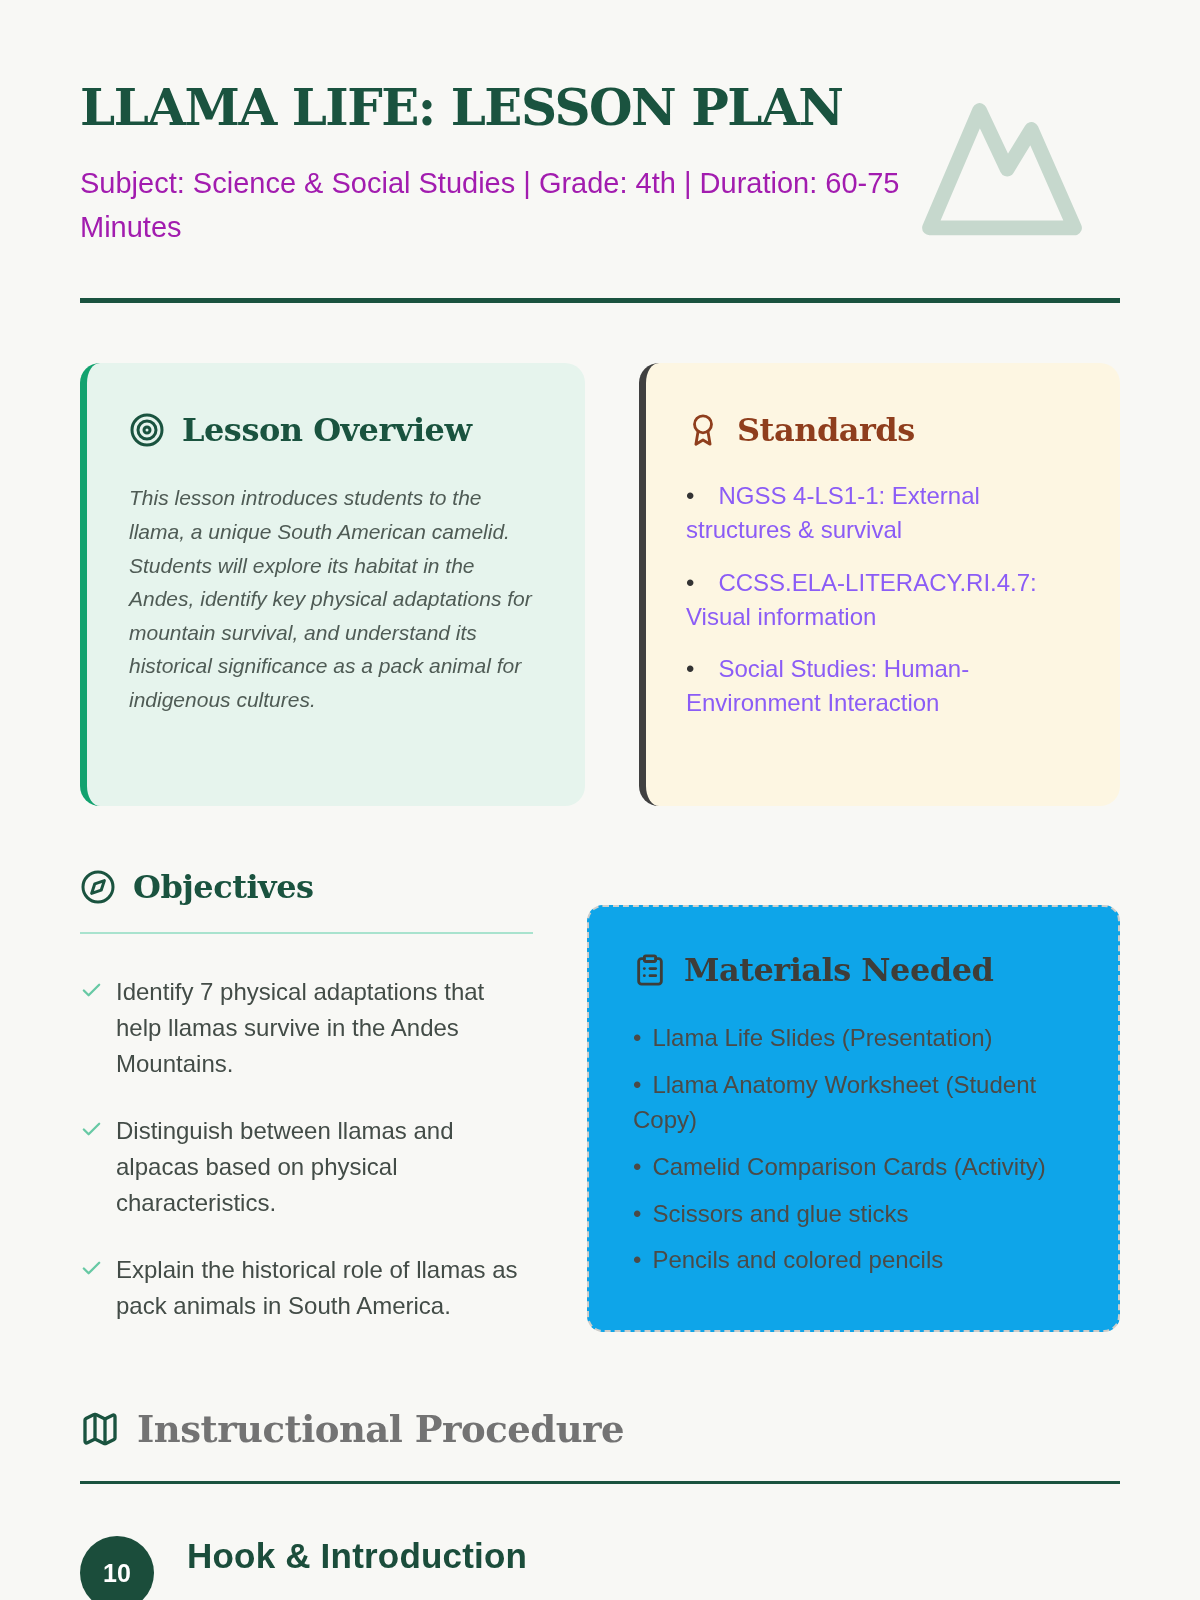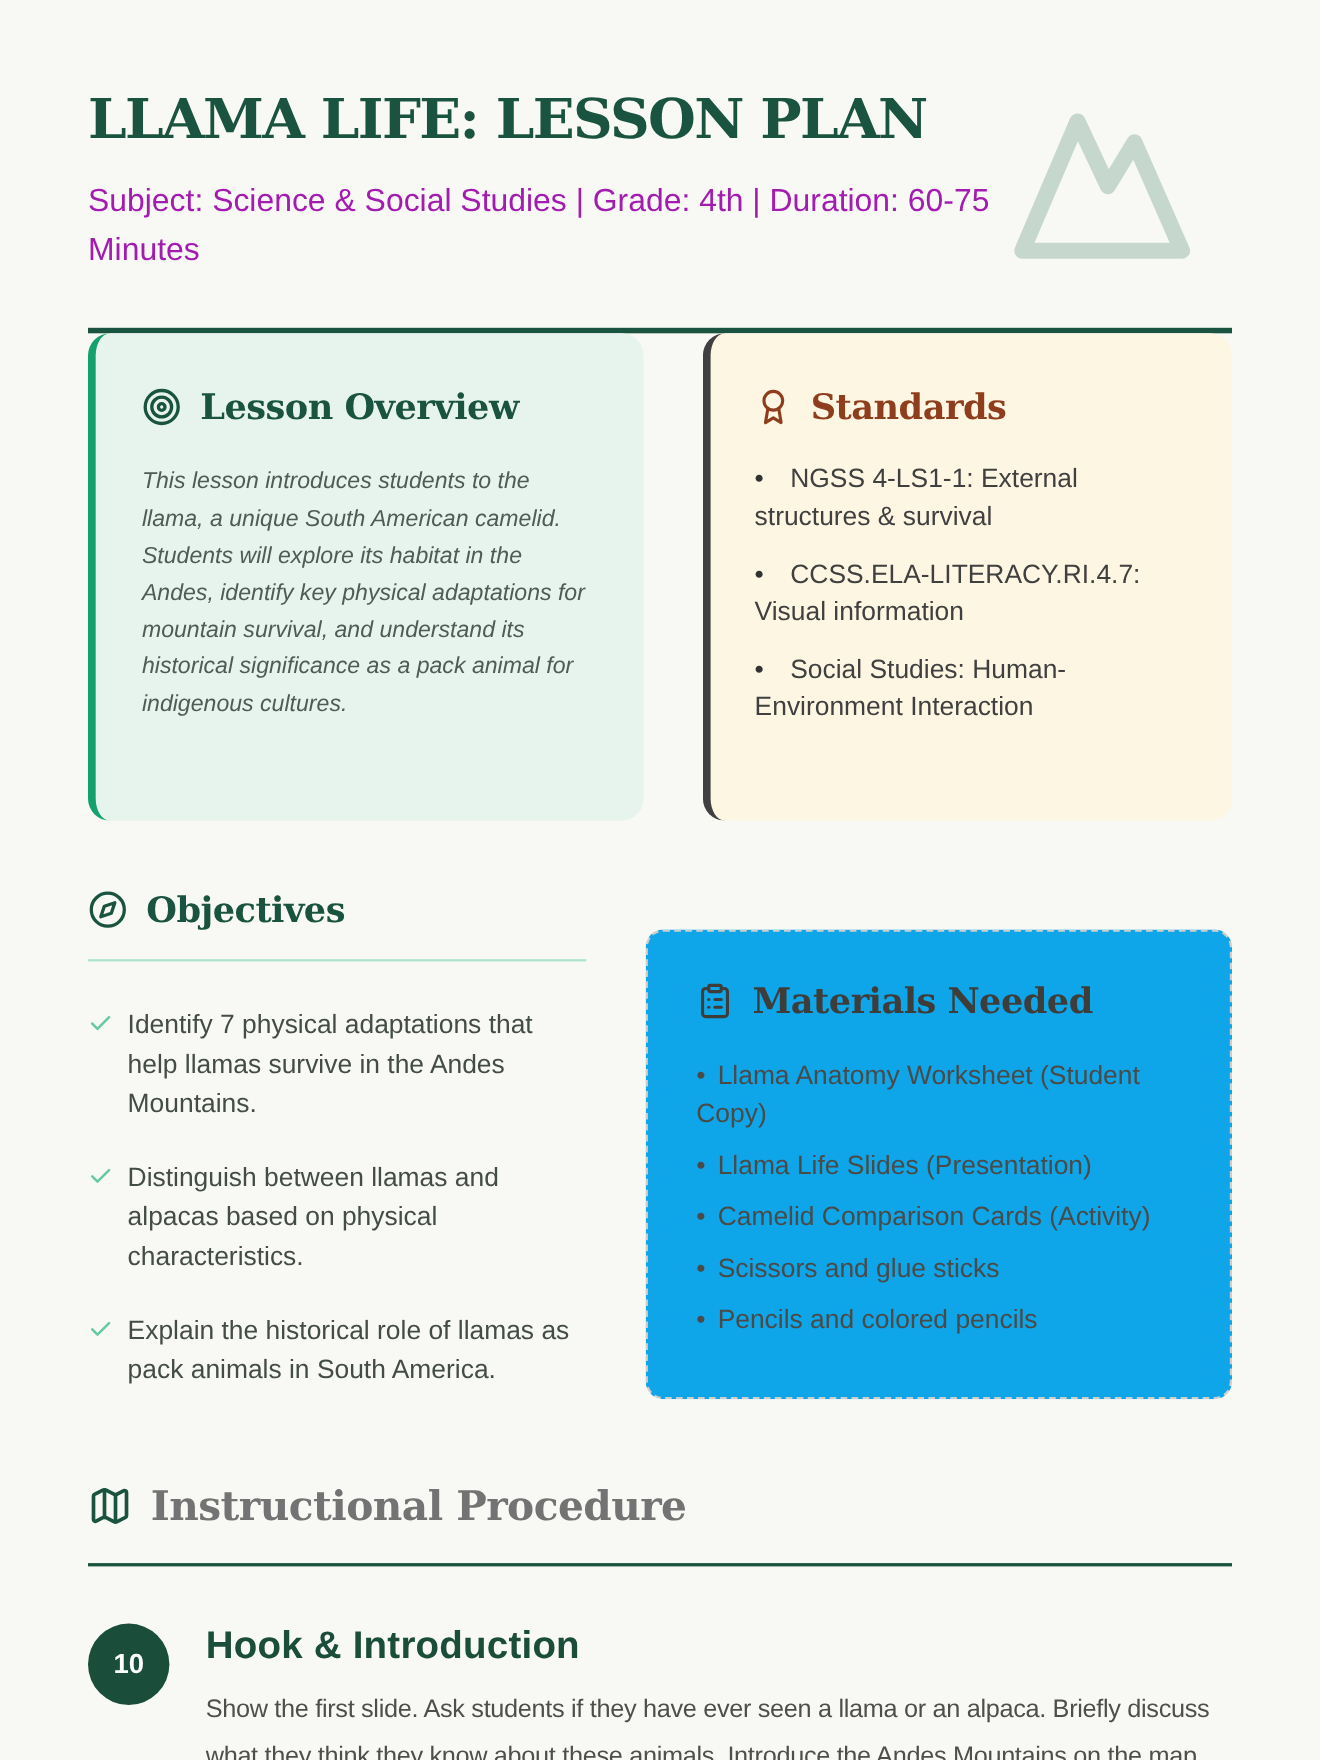--- a/index.html
+++ b/index.html
@@ -35,21 +35,21 @@
     position: absolute;
     top: 6px;
     right: 28px;
     width: 180px;
     height: 152px;
     color: #c6d8cd;
   }
   .rule-1 { margin-top: 48px; height: 5px; background: #1a533f; border: none; }
 
   
-  .cards-row { display: flex; gap: 54px; }
+  .cards-row { display: flex; gap: 54px; margin-top: 60px; }
   .card { flex: 1; border-radius: 20px; min-height: 443px; }
   .card.overview {
     background: #e6f4ed;
     border-left: 7px solid #13a26f;
     padding: 48px 52px 40px 42px;
   }
   .card.standards {
     background: #fdf6e2;
     border-left: 7px solid #404040;
     padding: 48px 30px 24px 40px;
@@ -66,21 +66,21 @@
   .icon-svg { display: block; }
 
   .overview-body {
     margin-top: 32px;
     font-style: italic;
     font-size: 21px;
     line-height: 1.6;
     color: #4f5b55;
   }
 
-  .std-list { margin-top: 30px; list-style: none; font-size: 24px; line-height: 1.42; color: #404040; }
+  .std-list { margin-top: 30px; list-style: none; font-size: 24px; line-height: 1.42; color: #8b5cf6; }
   .std-list li { margin-bottom: 18px; }
   .std-list li::before { content: "\2022"; margin-right: 24px; color: #333; }
 
   
   .row-2 { display: flex; gap: 54px; margin-top: 62px; align-items: center; }
   .objectives-col { flex: 1; }
   .section-title-row { display: flex; align-items: center; gap: 17px; }
   .objectives-rule { margin-top: 26px; height: 2px; background: #8fdcc0; border: none; opacity: 0.75; }
   .obj-list { margin-top: 40px; list-style: none; }
   .obj-list li { display: flex; gap: 13px; margin-bottom: 31px; font-size: 24px; line-height: 1.5; color: #434c47; }
@@ -232,22 +232,22 @@
             <path d="M16 4h2a2 2 0 0 1 2 2v14a2 2 0 0 1-2 2H6a2 2 0 0 1-2-2V6a2 2 0 0 1 2-2h2"></path>
             <path d="M12 11h4"></path>
               <path d="M12 16h4"></path>
               <path d="M8 11h.01"></path>
               <path d="M8 16h.01"></path>
           </svg>
         </span>
         <h2 class="card-title materials-title">Materials Needed</h2>
       </div>
       <ul class="mat-list">
+        <li>Llama Life Slides (Presentation)</li>
         <li>Llama Anatomy Worksheet (Student Copy)</li>
-        <li>Llama Life Slides (Presentation)</li>
         <li>Camelid Comparison Cards (Activity)</li>
         <li>Scissors and glue sticks</li>
         <li>Pencils and colored pencils</li>
       </ul>
     </section>
 
   </div>
 
   <section class="procedure">
     <div class="section-title-row">

